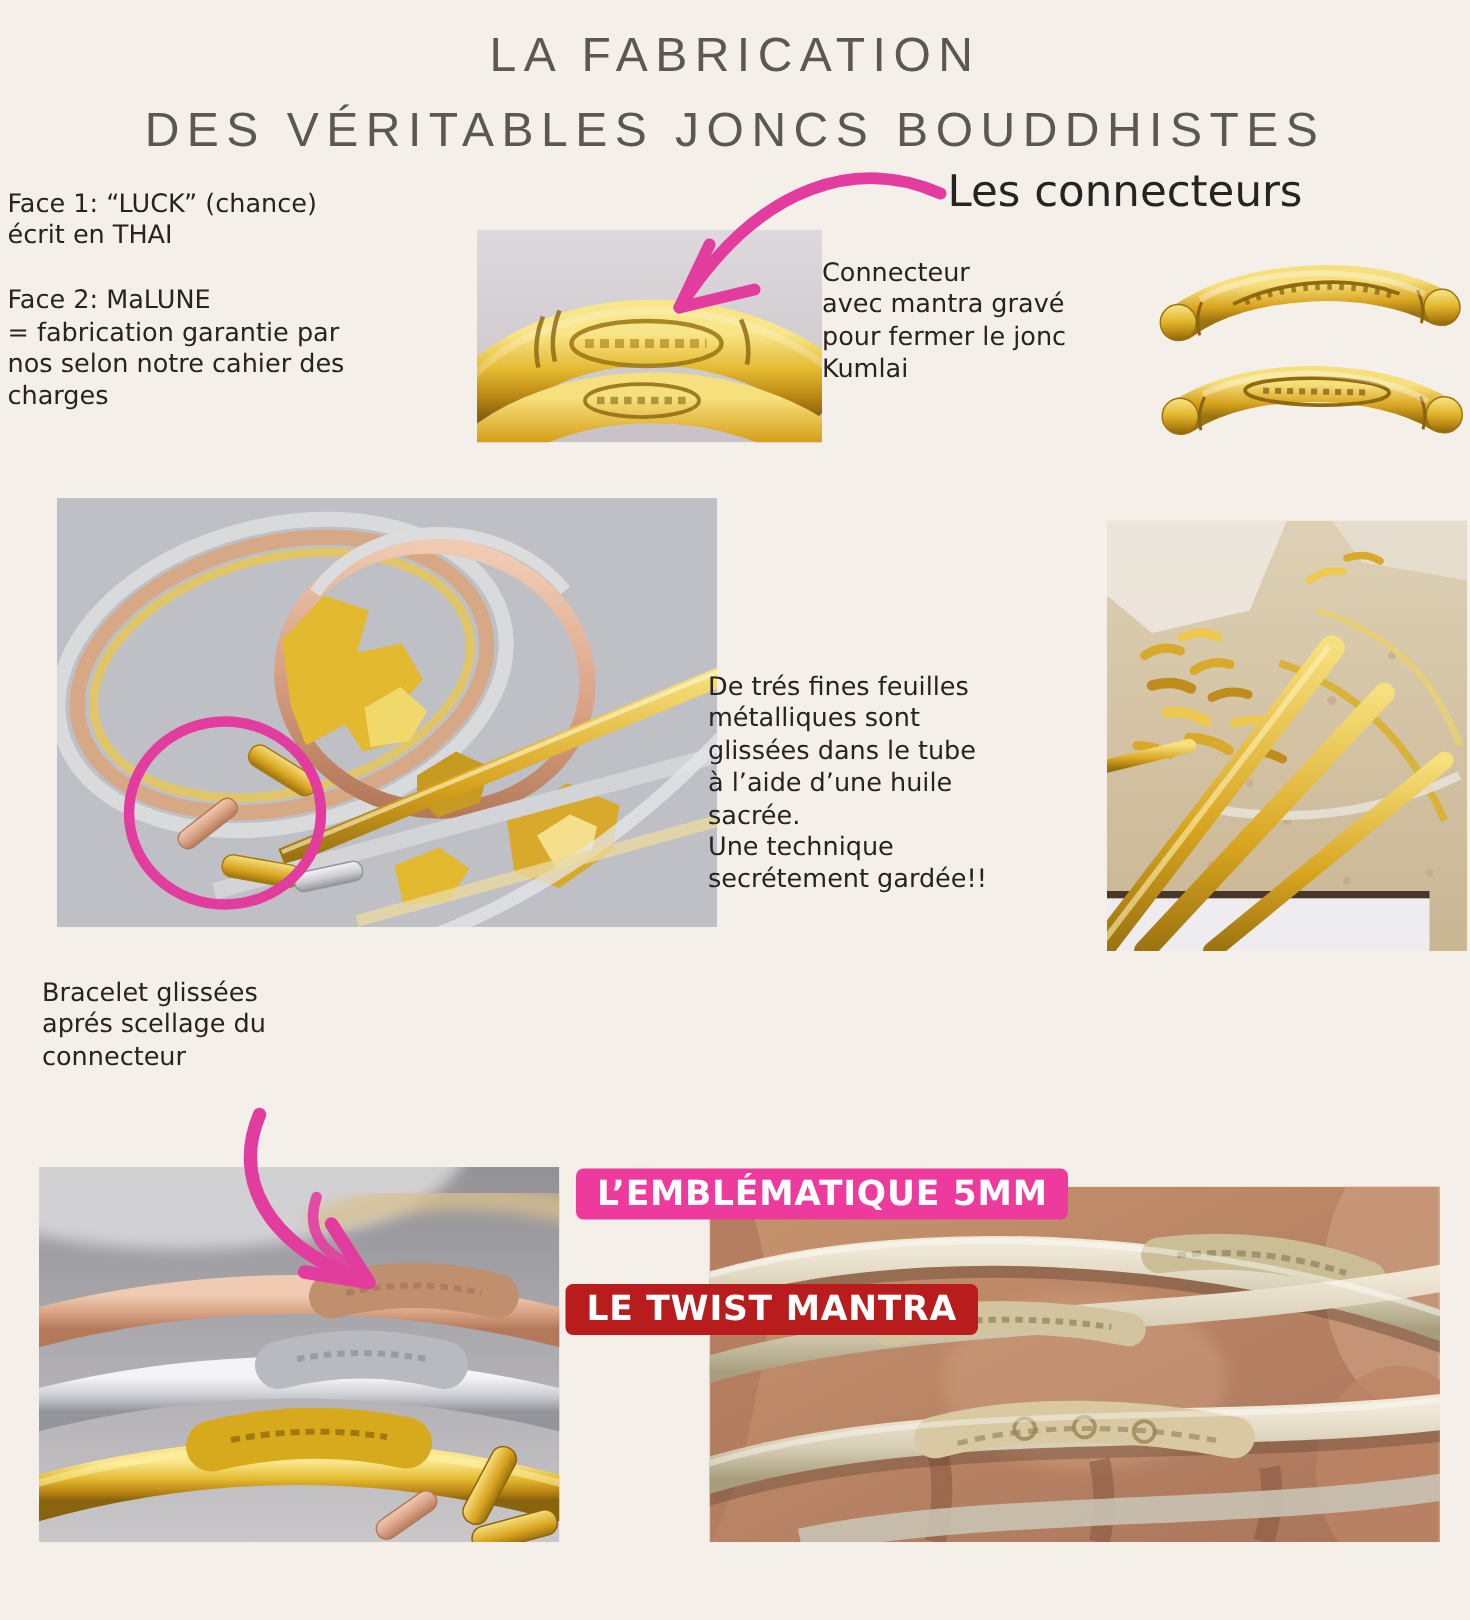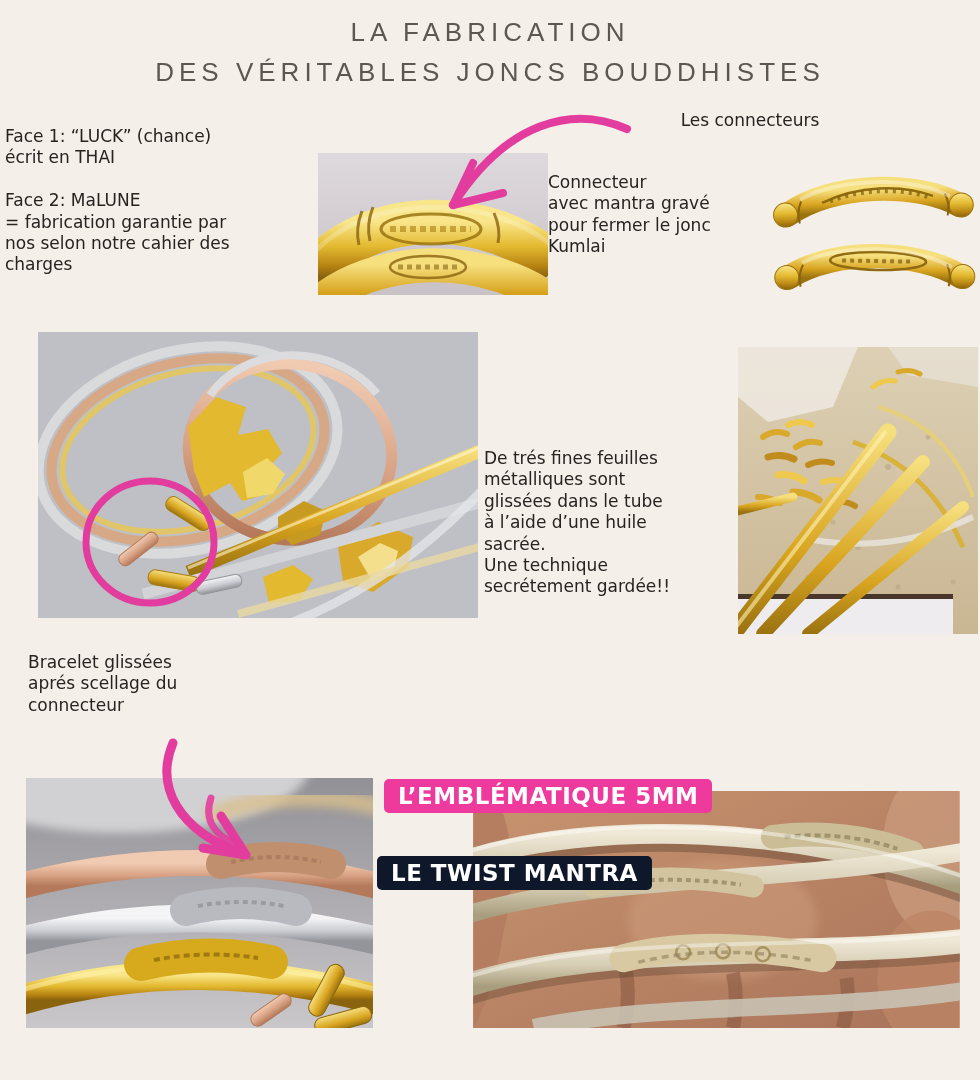--- a/index.html
+++ b/index.html
@@ -1,48 +1,48 @@
 <!DOCTYPE html>
 <html><head>
 <meta charset="utf-8">
 <style>
   html,body{margin:0;padding:0;}
   .page{position:relative;width:980px;height:1080px;background:#f4efe9;overflow:hidden;
         font-family:"DejaVu Sans",sans-serif;color:#262321;}
   .display{position:absolute;font-family:"Liberation Sans",sans-serif;font-weight:300;
            color:#5b5751;text-align:center;white-space:pre-line;}
-  .title{top:12px;left:0;width:980px;font-size:26px;letter-spacing:5px;line-height:1.55;}
+  .title{top:12px;left:0;width:980px;font-size:32px;letter-spacing:5px;line-height:1.55;}
   .joncs-heading{top:678px;left:400px;width:560px;font-size:28px;letter-spacing:3px;line-height:1.5;}
   .caption{position:absolute;text-align:left;white-space:pre-line;line-height:1.26;
            font-size:17px;color:#262321;}
   .faces{top:126px;left:5px;width:310px;}
   .conn-heading{position:absolute;top:110px;left:600px;width:300px;text-align:center;
-                font-size:17px;color:#262321;}
+                font-size:29px;color:#262321;}
   .conn-cap{top:172px;left:548px;width:228px;}
-  .foil-cap{top:448px;left:484px;width:252px;}
+  .foil-cap{top:448px;left:472px;width:252px;}
   .bracelet-cap{top:652px;left:28px;width:262px;}
   .photo{position:absolute;overflow:hidden;}
   .photo svg{display:block;width:100%;height:100%;}
   .p1{left:318px;top:153px;width:230px;height:142px;}
   .p2{left:38px;top:332px;width:440px;height:286px;}
   .p3{left:738px;top:347px;width:240px;height:287px;}
   .p4{left:26px;top:778px;width:347px;height:250px;}
   .p5{left:473px;top:791px;width:487px;height:237px;}
   .connector{position:absolute;width:205px;height:62px;}
   .c1{left:770px;top:167px;transform:rotate(-2deg);}
   .c2{left:772px;top:234px;transform:rotate(1deg);}
   .arrow{position:absolute;}
   .a1{left:415px;top:105px;width:220px;height:140px;}
   .a2{left:115px;top:738px;width:170px;height:145px;z-index:5;}
   .plabel{position:absolute;height:34px;display:inline-flex;align-items:center;
           padding:0 14px;border-radius:5px;color:#ffffff;font-weight:bold;
           font-size:23px;letter-spacing:0.5px;z-index:6;white-space:nowrap;
           font-family:"DejaVu Sans",sans-serif;}
   .plabel.hot{background:#ee3a9c;}
-  .plabel.light{background:#0f172a;}
+  .plabel.light{background:#b91c1c;}
   .l1{left:384px;top:779px;}
   .l2{left:377px;top:856px;}
   .l3{left:384px;top:941px;}
   .defs{position:absolute;width:0;height:0;}
 </style>
 </head>
 <body>
 
 <div class="page">
 

